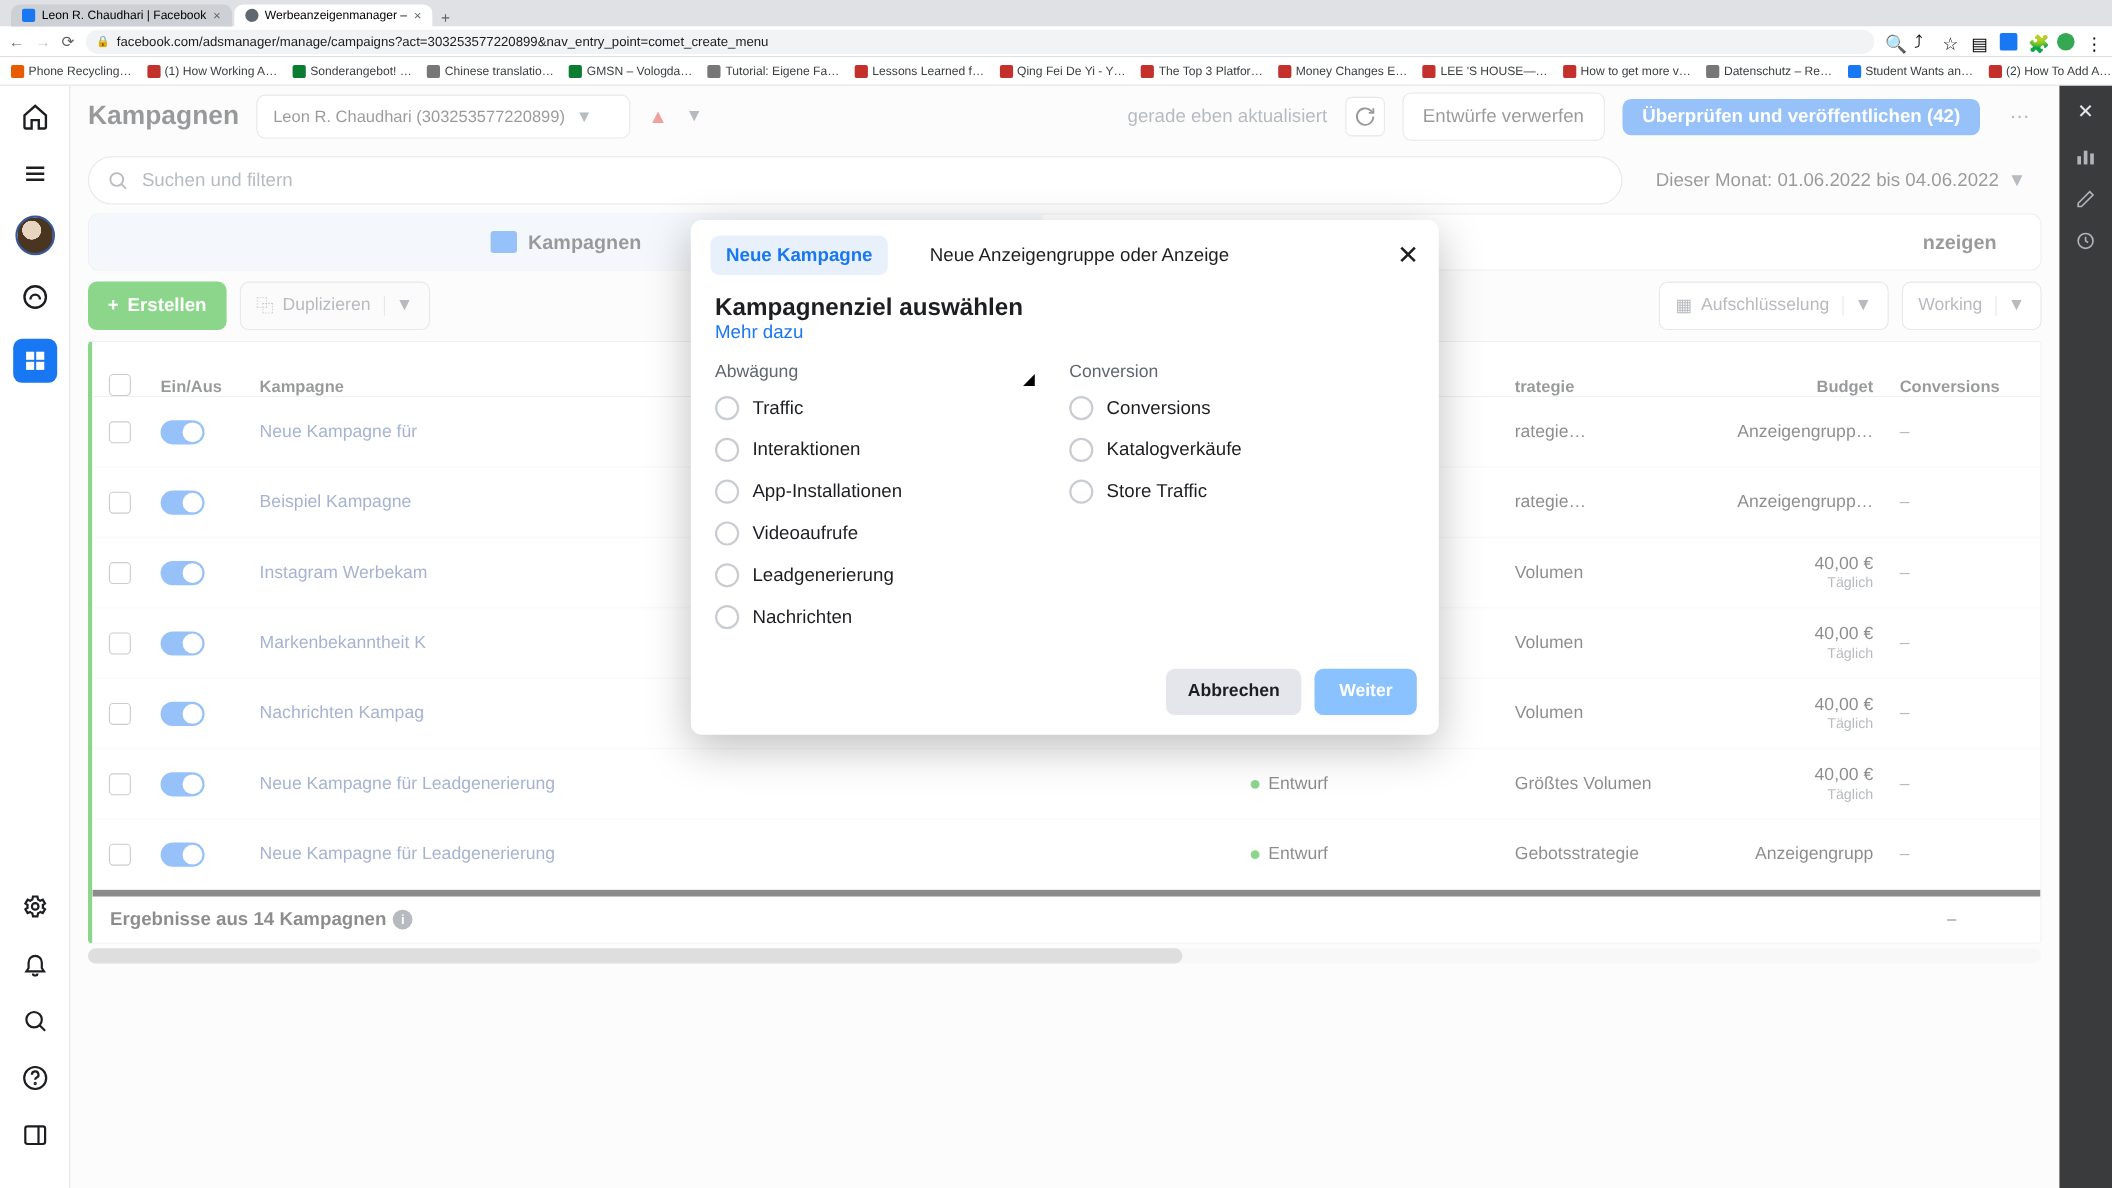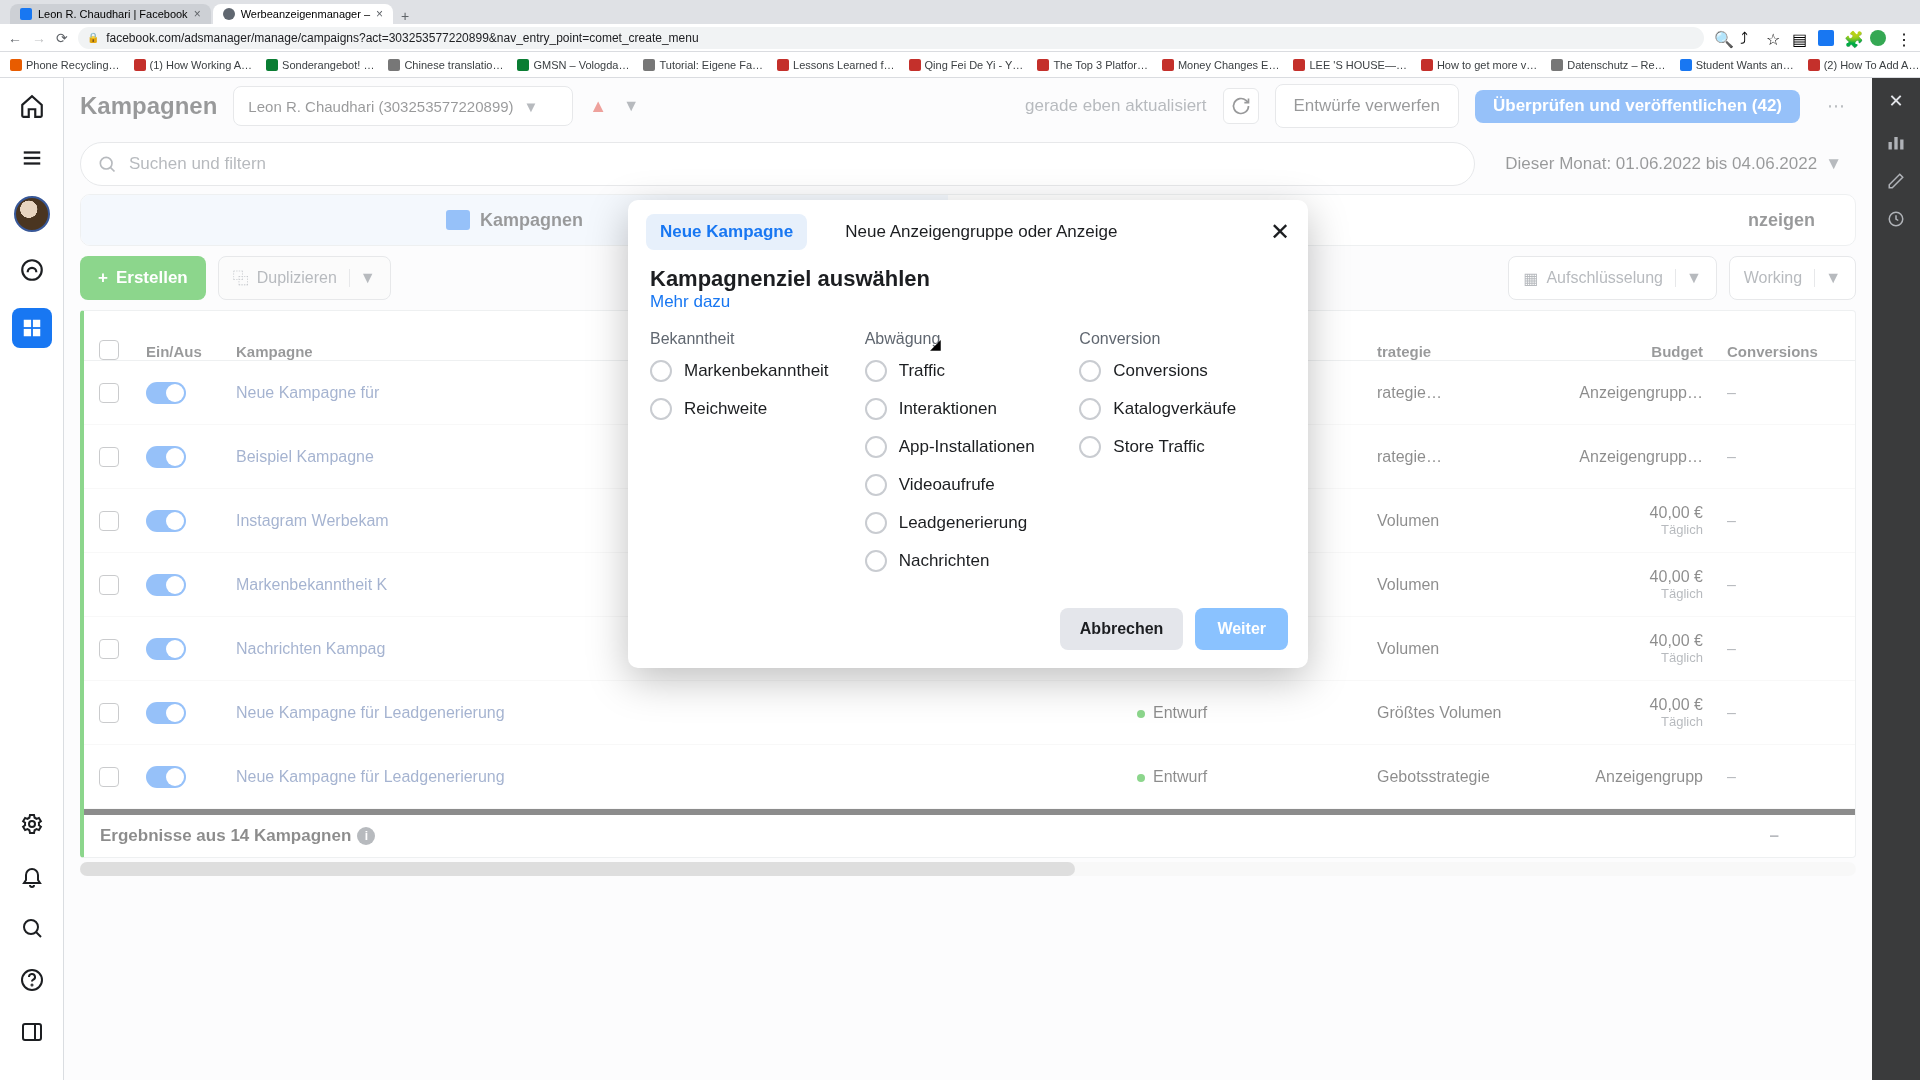--- a/index.html
+++ b/index.html
@@ -476,33 +476,20 @@
         <div class="mtab">Neue Anzeigengruppe oder Anzeige</div>
         <div class="modal-close">✕</div>
       </div>
       <div class="modal-head">
         <div class="modal-title">Kampagnenziel auswählen</div>
         <a class="modal-link">Mehr dazu</a>
       </div>
       <div class="cursor-spot">◢</div>
       <div class="obj-cols">
         <div class="obj-col">
-          <div class="col-head">Bekanntheit</div>
-          <div id="col-awareness">
-              <div class="radio-item">
-                <span class="radio"></span>
-                <span>Markenbekanntheit</span>
-              </div>
-              <div class="radio-item">
-                <span class="radio"></span>
-                <span>Reichweite</span>
-              </div>
-            </div>
-        </div>
-        <div class="obj-col">
           <div class="col-head">Abwägung</div>
           <div id="col-consideration">
               <div class="radio-item">
                 <span class="radio"></span>
                 <span>Traffic</span>
               </div>
               <div class="radio-item">
                 <span class="radio"></span>
                 <span>Interaktionen</span>
               </div>

